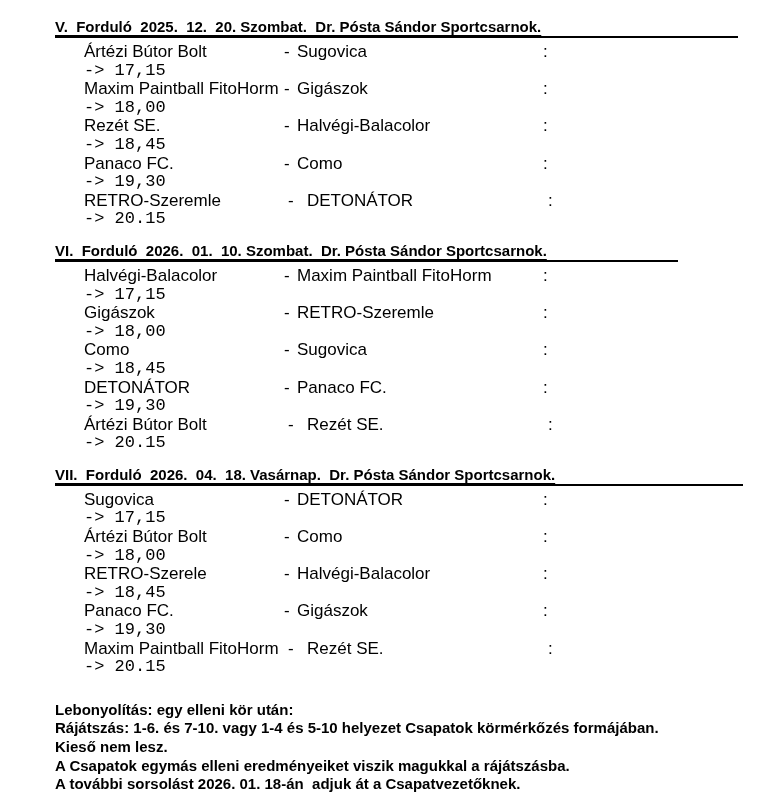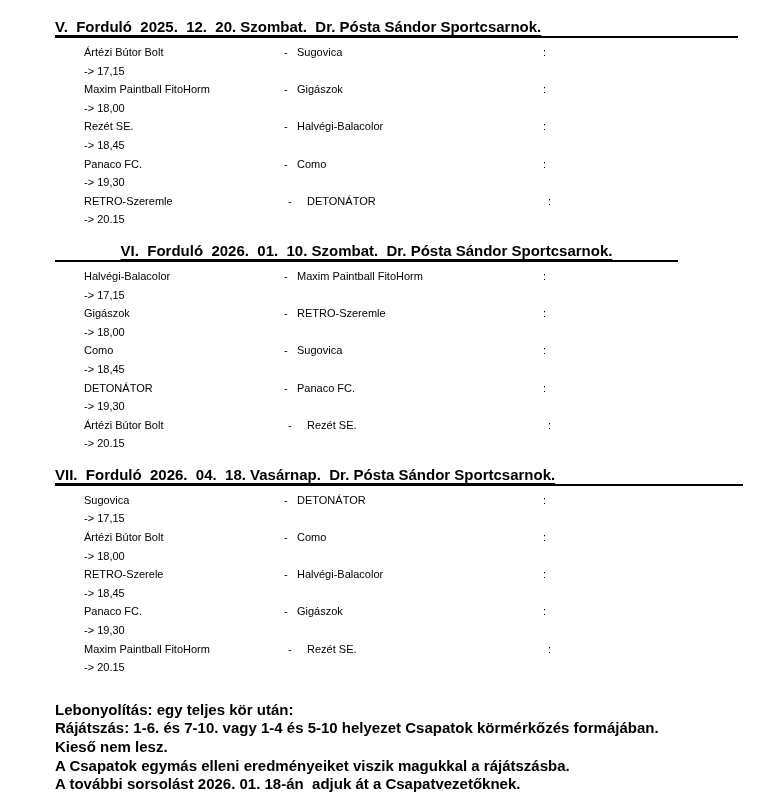--- a/index.html
+++ b/index.html
@@ -25,36 +25,36 @@
     line-height: 15px;
     white-space: pre;
     padding-bottom: 2px;
     border-bottom: 2px solid #000;
     margin-bottom: 5px;
     text-decoration: underline;
     text-underline-offset: 3px;
     text-decoration-thickness: 1.5px;
   }
   .section:nth-of-type(1) .round-heading { width: 683px; }
-  .section:nth-of-type(2) .round-heading { width: 623px; text-align: center; }
+  .section:nth-of-type(2) .round-heading { width: 623px; }
   .section:nth-of-type(3) .round-heading { width: 688px; }
   .matches {
     padding-left: 29px;
-    font-size: 11px;
+    font-size: 17px;
     line-height: 18.6px;
   }
   .match-line1 { position: relative; height: 18.6px; }
   .home  { position: absolute; left: 0;     white-space: pre; }
   .sep   { position: absolute; left: 200px; white-space: pre; }
   .away  { position: absolute; left: 213px; white-space: pre; }
   .colon { position: absolute; left: 459px; white-space: pre; }
   .match.last .sep   { left: 204px; }
   .match.last .away  { left: 223px; }
   .match.last .colon { left: 464px; }
-  .time { height: 18.6px; white-space: pre; }
+  .time { height: 18.6px; white-space: pre; font-family: Liberation Mono, monospace; }
   .notes {
     margin-top: 24px;
     font-weight: bold;
     font-size: 15px;
     line-height: 18.6px;
   }
   .note-line { white-space: pre; }
 </style>
 </head>
 <body>
@@ -220,21 +220,21 @@
       <span class="sep">-</span>
       <span class="away">Rezét SE.</span>
       <span class="colon">:</span>
     </div>
     <div class="time">-&gt; 20.15</div>
   </div>
 </div>
   </div>
 </div>
   <div id="notes-root" class="notes">
-  <div class="note-line">Lebonyolítás: egy teljes kör után:</div>
+  <div class="note-line">Lebonyolítás: egy elleni kör után:</div>
 
   <div class="note-line">Rájátszás: 1-6. és 7-10. vagy 1-4 és 5-10 helyezet Csapatok körmérkőzés formájában.</div>
 
   <div class="note-line">Kieső nem lesz.</div>
 
   <div class="note-line">A Csapatok egymás elleni eredményeiket viszik magukkal a rájátszásba.</div>
 
   <div class="note-line">A további sorsolást 2026. 01. 18-án  adjuk át a Csapatvezetőknek.</div>
 </div>
 </div>

